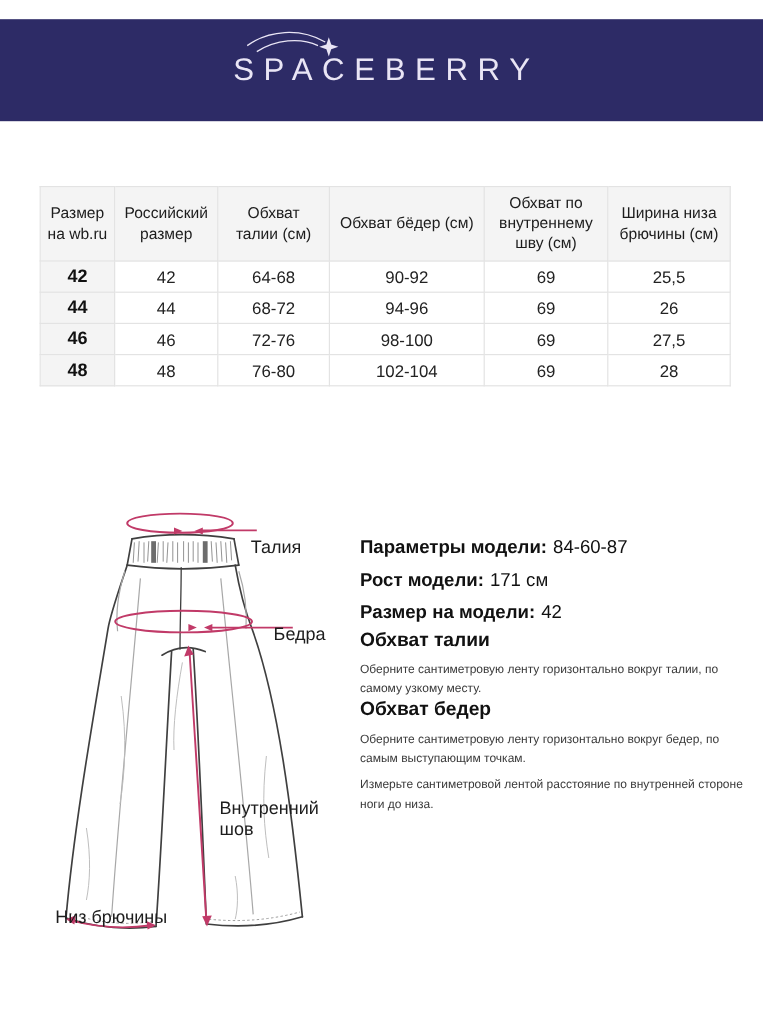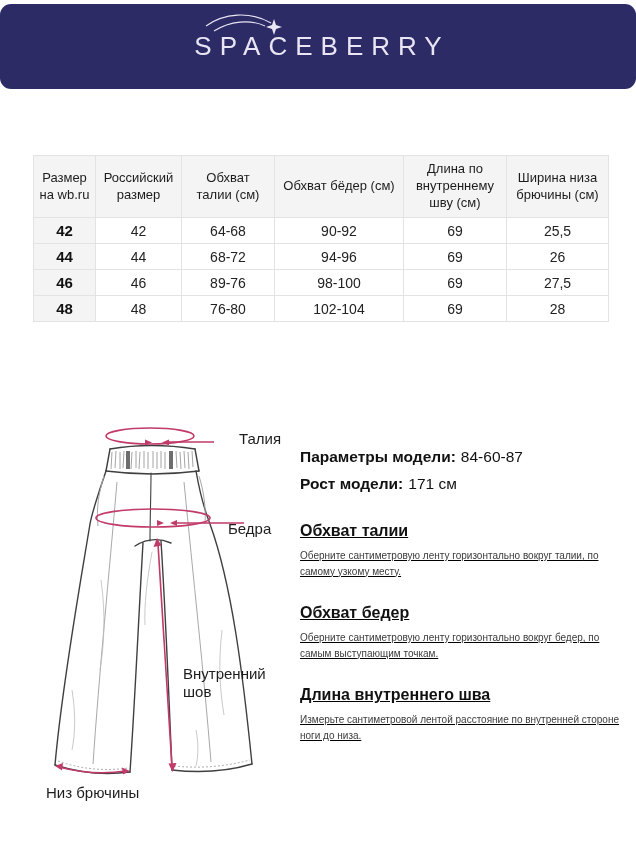--- a/index.html
+++ b/index.html
@@ -1,47 +1,47 @@
 <!DOCTYPE html>
 <html><head>
 <meta charset="utf-8">
 <style>
   html,body{margin:0;padding:0;background:#fff;}
   #page{position:relative;width:636px;height:848px;background:#ffffff;
         font-family:"Liberation Sans",sans-serif;overflow:hidden;}
 
   
-  .banner{position:absolute;left:0;top:4px;width:636px;height:85px;background:#2D2B66;
-          display:flex;align-items:center;justify-content:center;border-radius:11px;}
+  .banner{position:absolute;left:0;top:16px;width:636px;height:85px;background:#2D2B66;
+          display:flex;align-items:center;justify-content:center;}
   .brand{color:#E9E5F5;font-size:26px;letter-spacing:8px;font-weight:400;
          padding-left:8px;white-space:nowrap;}
   .comet{position:absolute;left:calc(50% - 116px);top:5px;}
 
   
   table.size{position:absolute;left:33px;top:155px;width:575px;border-collapse:collapse;
              table-layout:fixed;border-radius:21px;}
   table.size th{height:62px;background:#f4f4f4;border:1px solid #e3e3e3;font-weight:400;
                 font-size:13px;line-height:1.3;color:#1c1c1c;text-align:center;
                 vertical-align:middle;padding:2px 5px;box-sizing:border-box;}
   table.size td{height:26px;border:1px solid #e3e3e3;font-size:14px;color:#222;
                 text-align:center;vertical-align:middle;padding:0 4px;box-sizing:border-box;}
   table.size td.rowhead{background:#f4f4f4;font-weight:700;font-size:15px;color:#111;}
 
   
   .diag-label{position:absolute;font-size:15px;font-weight:500;color:#1d1d1d;line-height:18px;}
-  #lbl-waist{left:209px;top:430px;margin-left:30px;}
+  #lbl-waist{left:209px;top:448px;}
   #lbl-hips{left:228px;top:520px;}
   #lbl-inseam{left:183px;top:632px;width:95px;margin-top:33px;}
-  #lbl-hem{left:46px;top:784px;text-align:right;}
+  #lbl-hem{left:46px;top:756px;text-align:right;}
 
   
   .info-col{position:absolute;left:300px;top:443px;width:322px;}
   .model-line{font-size:15.5px;color:#111;line-height:27px;}
   .model-line b{margin-right:5px;}
-  .guide-section{margin-top:24px;text-decoration:underline;}
+  .guide-section{}
   .guide-section h3{margin:0;font-size:16px;font-weight:700;color:#111;line-height:20px;}
   .guide-section p{margin:7px 0 0 0;font-size:10px;line-height:15.5px;color:#3a3a3a;}
 
   .pants-svg{position:absolute;left:0;top:420px;}
 </style>
 </head>
 <body>
 
 <div id="page">
 
@@ -62,21 +62,21 @@
       <col style="width:129px">
         <col style="width:103px">
         <col style="width:102px">
     </colgroup>
     <thead>
       <tr>
         <th>Размер на wb.ru</th>
         <th>Российский размер</th>
         <th>Обхват талии (см)</th>
         <th>Обхват бёдер (см)</th>
-        <th>Длина по внутреннему шву (см)</th>
+        <th>Обхват по внутреннему шву (см)</th>
         <th>Ширина низа брючины (см)</th>
       </tr>
     </thead>
     <tbody>
       <tr>
         <td class="rowhead">42</td>
         <td>42</td>
         <td>64-68</td>
         <td>90-92</td>
         <td>69</td>
@@ -86,21 +86,21 @@
         <td class="rowhead">44</td>
         <td>44</td>
         <td>68-72</td>
         <td>94-96</td>
         <td>69</td>
         <td>26</td>
       </tr>
       <tr>
         <td class="rowhead">46</td>
         <td>46</td>
-        <td>89-76</td>
+        <td>72-76</td>
         <td>98-100</td>
         <td>69</td>
         <td>27,5</td>
       </tr>
       <tr>
         <td class="rowhead">48</td>
         <td>48</td>
         <td>76-80</td>
         <td>102-104</td>
         <td>69</td>
@@ -181,28 +181,30 @@
   <span class="diag-label" id="lbl-inseam">Внутренний шов</span>
   <span class="diag-label" id="lbl-hem">Низ брючины</span>
 
   <div class="info-col">
     <div class="model-line">
       <b>Параметры модели:</b><span>84-60-87</span>
     </div>
     <div class="model-line">
       <b>Рост модели:</b><span>171 см</span>
     </div>
+    <div class="model-line">
+      <b>Размер на модели:</b><span>42</span>
+    </div>
 
     <div class="guide-section">
       <h3>Обхват талии</h3>
       <p>Оберните сантиметровую ленту горизонтально вокруг талии, по самому узкому месту.</p>
     </div>
     <div class="guide-section">
       <h3>Обхват бедер</h3>
       <p>Оберните сантиметровую ленту горизонтально вокруг бедер, по самым выступающим точкам.</p>
     </div>
     <div class="guide-section">
-      <h3>Длина внутреннего шва</h3>
       <p>Измерьте сантиметровой лентой расстояние по внутренней стороне ноги до низа.</p>
     </div>
   </div>
 
 </div>
 
 </body></html>

